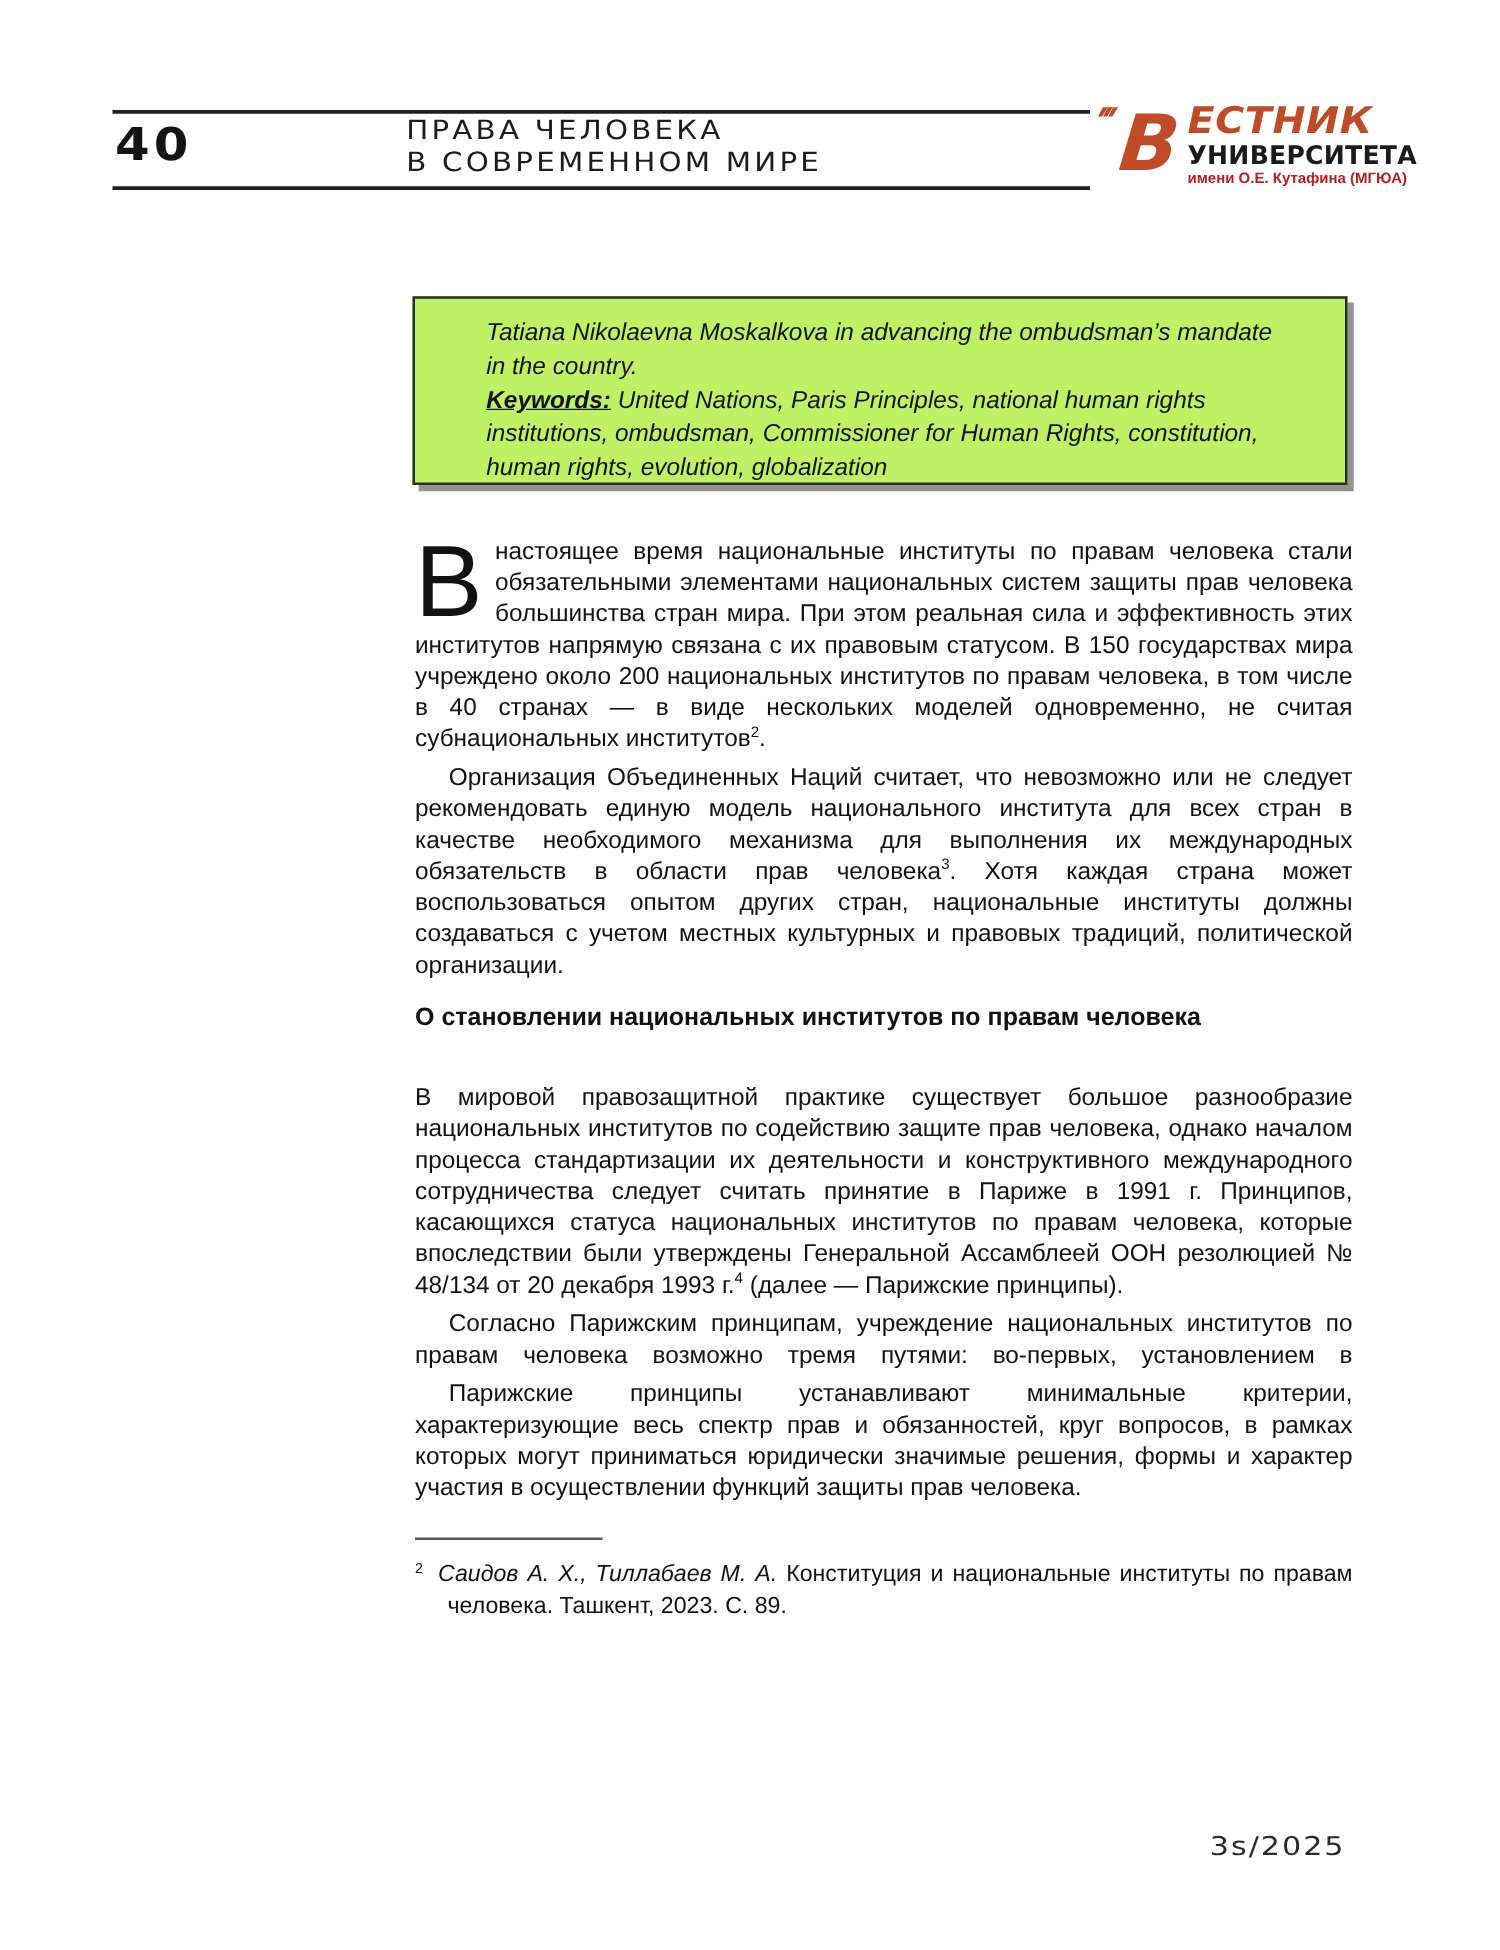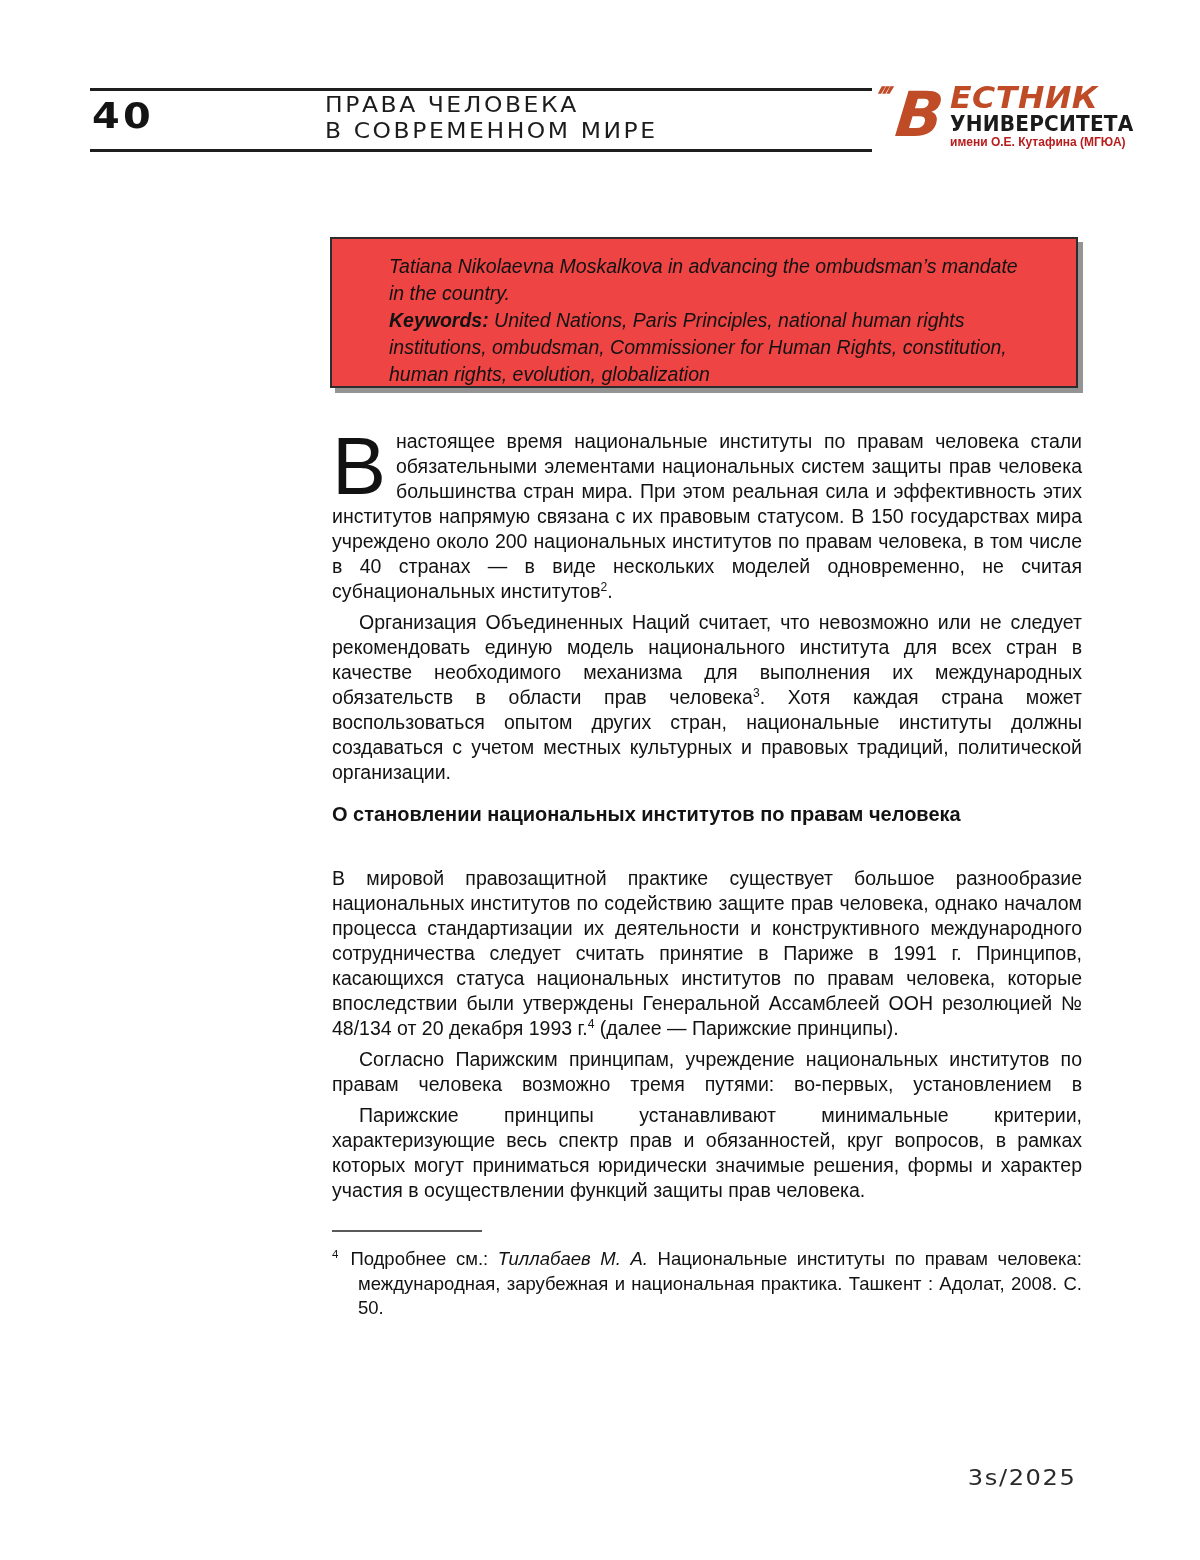--- a/index.html
+++ b/index.html
@@ -46,28 +46,28 @@
     color:#1b1b1b;letter-spacing:0.2px;font-family:"DejaVu Sans",sans-serif;
     transform:scale(0.98,1);transform-origin:left top;
   }
   .logo-w3{
     position:absolute;left:78px;top:53px;font-size:12px;font-weight:700;
     color:#b91c1c;white-space:nowrap;
   }
   
   .abstract-box{
     position:absolute;left:330px;top:237px;width:748px;height:151px;
-    border:2px solid #2d2d2d;background:#ef4444;box-shadow:5px 5px 0 #949494;
+    border:2px solid #2d2d2d;background:#bef264;box-shadow:5px 5px 0 #949494;
     box-sizing:border-box;
   }
   .abstract-inner{
     padding:14px 42px 0 57px;font-style:italic;font-size:19.5px;line-height:27px;
     color:#121212;text-align:left;
   }
-  .kw-label{font-weight:bold;}
+  .kw-label{font-weight:bold;text-decoration:underline;}
   
   .body-col{
     position:absolute;left:332px;top:429px;width:750px;
     font-size:19.5px;line-height:25px;text-align:justify;color:#121212;
   }
   .body-col p{margin:0 0 6px 0;}
   .indent{text-indent:27px;}
   .dropcap{
     float:left;font-size:81px;line-height:64px;height:70px;width:55px;
     margin:5px 9px 0 0;color:#121212;
@@ -130,18 +130,18 @@
   <p><span>В мировой правозащитной практике существует большое разнообразие национальных институтов по содействию защите прав человека, однако началом процесса стандартизации их деятельности и конструктивного международного сотрудничества следует считать принятие в Париже в 1991 г. Принципов, касающихся статуса национальных институтов по правам человека, которые впоследствии были утверждены Генеральной Ассамблеей ООН резолюцией № 48/134 от 20 декабря 1993 г.</span><sup>4</sup><span> (далее — Парижские принципы).</span></p>
 
   <p class="indent justify-last">Согласно Парижским принципам, учреждение национальных институтов по правам человека возможно тремя путями: во-первых, установлением в</p>
 
   <p class="indent">Парижские принципы устанавливают минимальные критерии, характеризующие весь спектр прав и обязанностей, круг вопросов, в рамках которых могут приниматься юридически значимые решения, формы и характер участия в осуществлении функций защиты прав человека.</p>
 </div>
 
 <div class="footnotes">
   <div class="fn-rule"></div>
 
+  <div class="fn"><sup>2</sup><span class="it">Саидов А. Х., Тиллабаев М. А.</span><span> Конституция и национальные институты по правам человека. Ташкент, 2023. С. 89.</span></div>
 
 
-  <div class="fn"><sup>4</sup><span>Подробнее см.: </span><span class="it">Тиллабаев М. А.</span><span> Национальные институты по правам человека: международная, зарубежная и национальная практика. Ташкент : Адолат, 2008. С. 50.</span></div>
 </div>
 
 <div class="footer-issue">3s/2025</div>
 
 </body></html>

